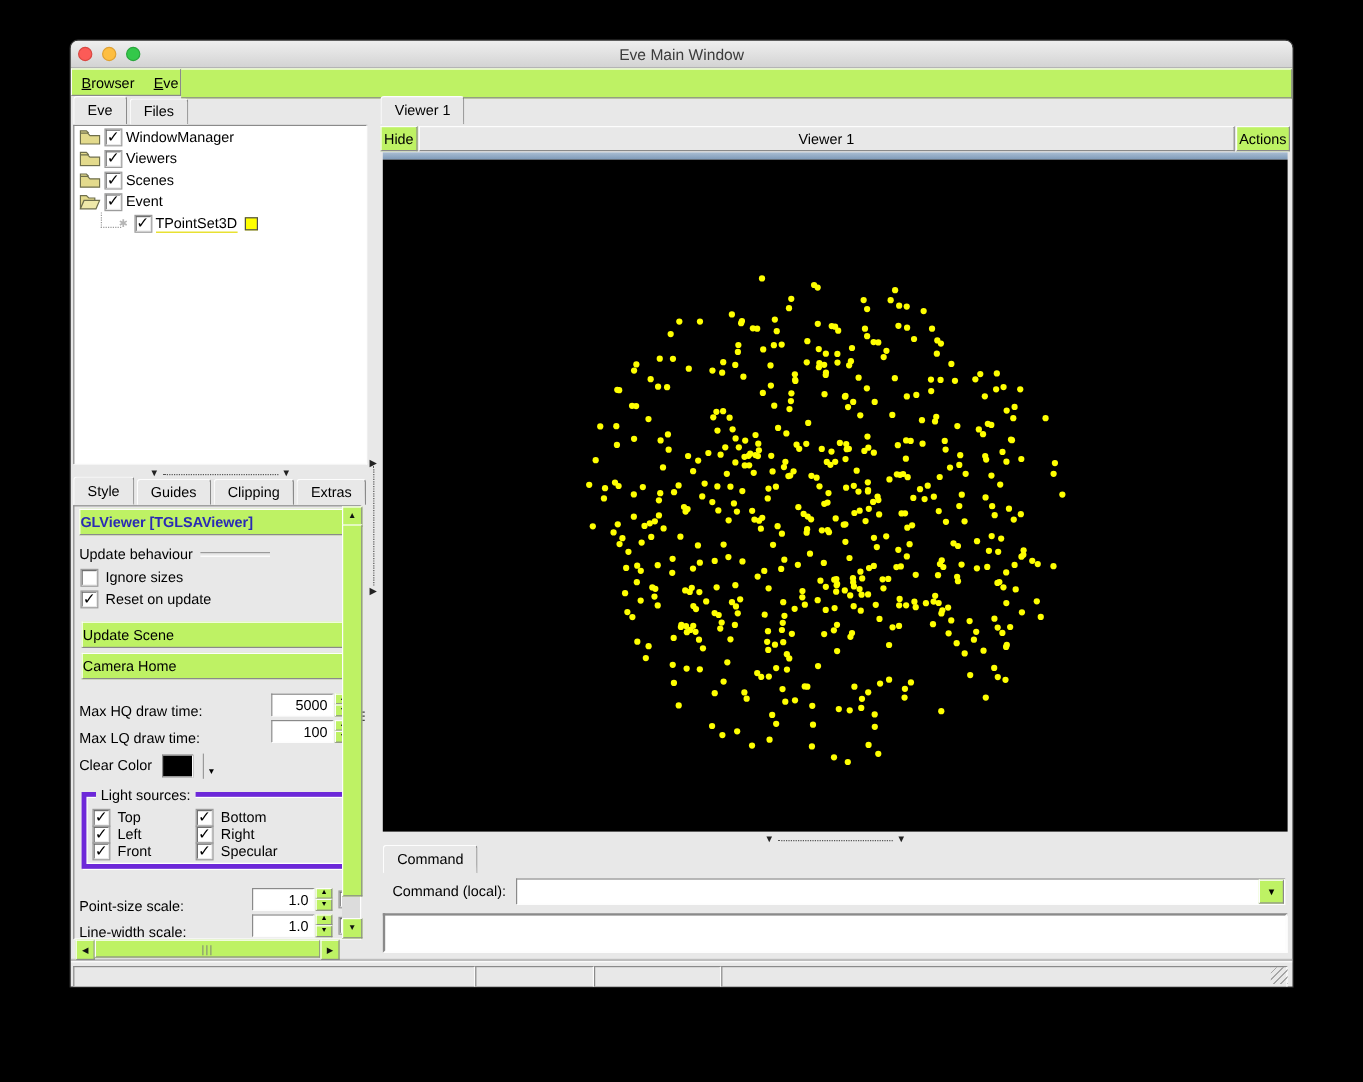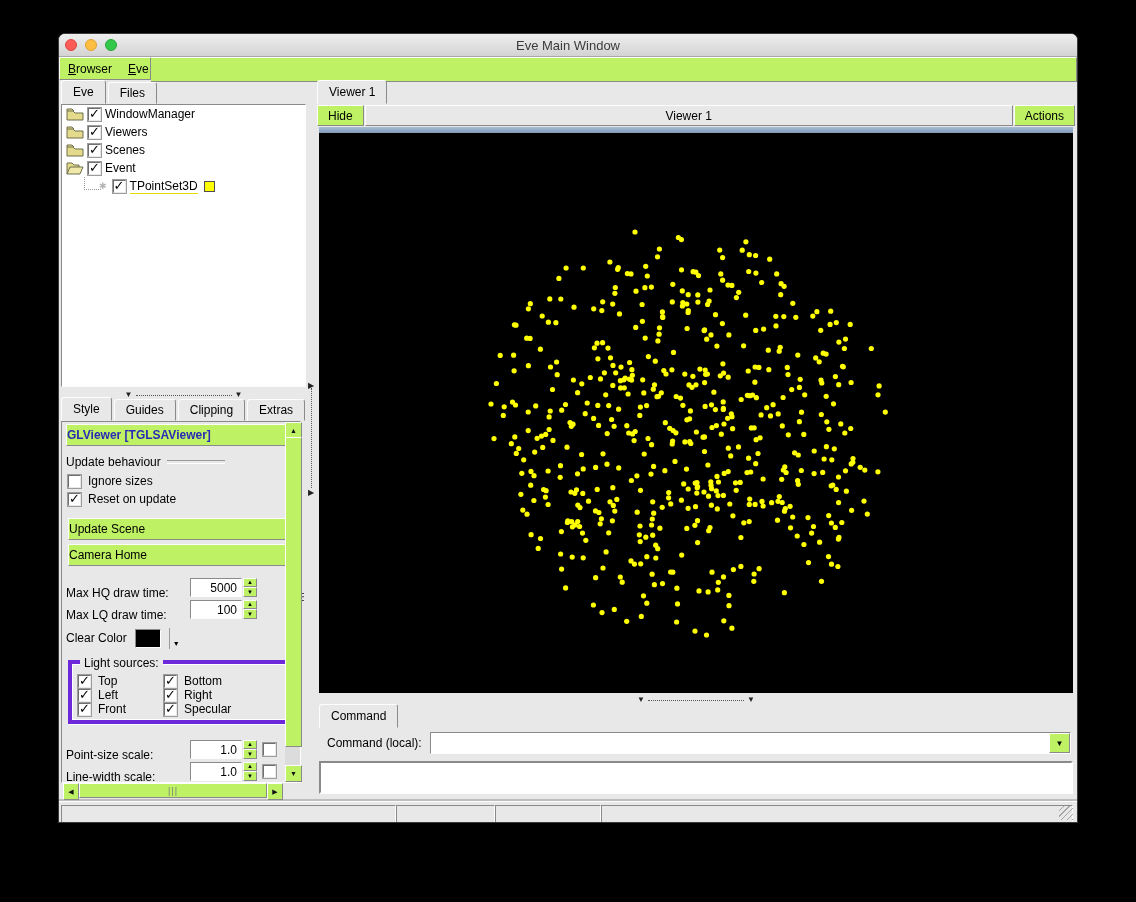--- a/index.html
+++ b/index.html
@@ -63,42 +63,42 @@
   .style-frame{left:2px;top:387px;width:240px;height:362px;background:#e8e8e8;overflow:hidden;padding:2px 4px 0 4px;}
   .glbtn{height:20px;margin:0 2px 8px 0;display:flex;align-items:center;justify-content:flex-start;
          font-weight:bold;font-size:12px;}
   .sec-head{display:flex;align-items:center;gap:6px;height:16px;margin:2px 2px 2px 0;}
   .sec-head .line{flex:0 0 58px;height:2px;border-top:1px solid #9a9a9a;border-bottom:1px solid #fff;}
   .cbrow{display:flex;align-items:center;gap:7px;height:18px;padding-left:2px;}
   .pushbtn{height:20px;display:flex;align-items:center;justify-content:flex-start;font-size:12px;margin:0 10px 4px 2px;}
   .spinrow{display:flex;align-items:center;height:22px;gap:6px;}
   .spinrow .lbl{width:118px;margin-top:11px;}
   .spin{display:flex;height:19px;}
-  .spin .field{width:44px;background:#fff;text-align:right;padding:2px 4px 0 2px;font-size:12px;}
+  .spin .field{width:44px;background:#fff;text-align:right;padding:2px 4px 0 2px;font-size:12px;margin-left:36px;}
   .spin .arrows{display:flex;flex-direction:column;width:14px;margin-left:1px;}
   .spin .sarr{flex:1;display:flex;align-items:center;justify-content:center;font-size:6px;line-height:6px;color:#000;}
   .ccrow{display:flex;align-items:center;height:24px;gap:8px;margin-top:6px;}
   .swatch{width:24px;height:17px;}
   .cc-drop{width:13px;height:19px;display:flex;flex-direction:column;align-items:center;justify-content:flex-end;
            border-left:1px solid #9a9a9a;padding-bottom:2px;font-size:7px;color:#000;}
   .groupbox{border:4px solid #6d28d9;box-shadow:inset 0 0 0 1px #fff, 1px 1px 0 #fff;margin:6px 6px 0 2px;
             padding:2px 4px 4px 6px;position:relative;margin-top:10px;}
   .groupbox .gtitle{position:absolute;top:-8px;left:8px;background:#e8e8e8;padding:0 4px;}
   .lgrid{display:grid;grid-template-columns:86px 1fr;margin-top:8px;}
   .lcell{display:flex;align-items:center;gap:7px;}
   
   .vscroll{left:226px;top:388px;width:15px;height:360px;background:#dcdcdc;z-index:4;}
   .sbtn{position:absolute;left:0;width:15px;height:15px;display:flex;align-items:center;justify-content:center;font-size:7px;color:#111;}
   .vthumb{position:absolute;left:0;top:15px;width:15px;height:308px;}
   .hscroll{left:4px;top:749px;width:220px;height:15px;background:#dcdcdc;display:flex;z-index:5;}
   .hbtn{width:14px;height:15px;display:flex;align-items:center;justify-content:center;font-size:7px;color:#111;flex:none;}
   .hthumb{flex:1;display:flex;align-items:center;justify-content:center;color:#777;font-size:9px;letter-spacing:1px;}
   
   .vtoolbar{left:258px;top:71px;width:758px;height:21px;display:flex;align-items:stretch;}
-  .toolbtn{padding:0 10px;display:flex;align-items:center;justify-content:center;font-size:12px;flex:none;}
+  .toolbtn{padding:0 2px;display:flex;align-items:center;justify-content:center;font-size:12px;flex:none;}
   .vtitle{flex:1;display:flex;align-items:center;justify-content:center;font-size:12px;
           border:1px solid;border-color:#fdfdfd #8a8a8a #8a8a8a #fdfdfd;margin:0 1px;}
   .bluestrip{left:260px;top:93px;width:754px;height:6px;background:linear-gradient(#a9bdd2,#7e9ab9);}
   .viewport{left:260px;top:99px;width:754px;height:560px;}
   
   .cmdrow{left:260px;top:697px;width:754px;height:24px;display:flex;align-items:center;gap:8px;padding-left:8px;}
   .combo{flex:1;height:20px;background:#fff;display:flex;margin-right:2px;}
   .combo .centry{flex:1;}
   .combo .cbtn{width:19px;height:18px;display:flex;align-items:center;justify-content:center;font-size:8px;color:#000;flex:none;}
   .outbox{left:260px;top:727px;width:754px;height:33px;background:#fff;

